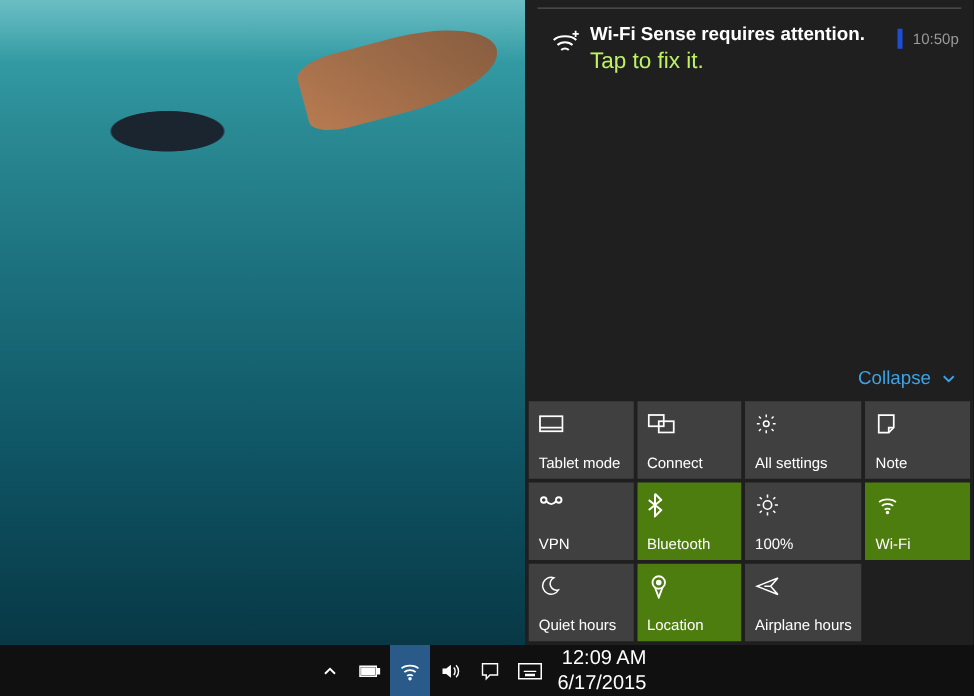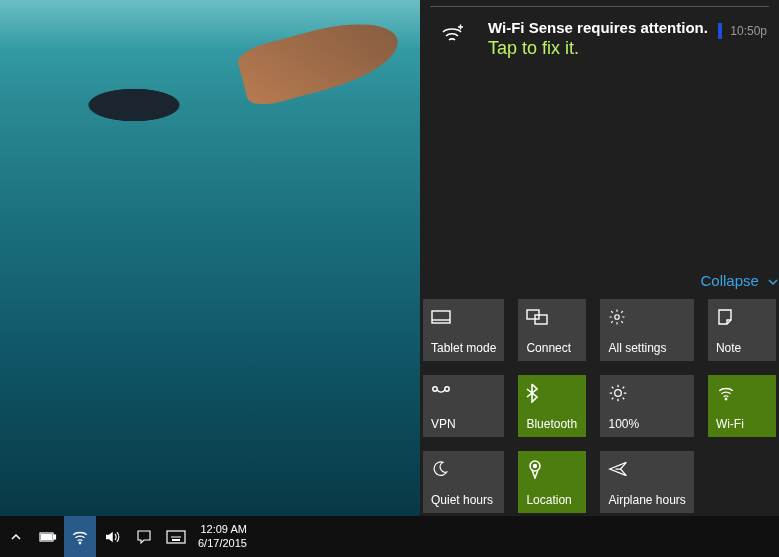--- a/index.html
+++ b/index.html
@@ -43,60 +43,60 @@
   }
   .notif {
     display: flex; align-items: flex-start;
     padding: 12px 12px 10px 12px;
     position: relative;
   }
   .notif-icon {
     width: 40px; display: flex; justify-content: center; align-items: flex-start;
     padding-top: 4px;
   }
-  .notif-body { flex: 1; padding-right: 8px; margin-left: 16px; }
+  .notif-body { flex: 1; padding-right: 8px; }
   .notif-title { font-size: 15px; font-weight: 600; color: #fff; }
   .notif-sub { font-size: 18px; color: #bef264; margin-top: 2px; }
   .notif-time {
     font-size: 12px; color: #9a9a9a;
     padding-left: 8px; border-left: 4px solid #1d4ed8;
     align-self: flex-start; margin-top: 4px; padding-top:0; height:16px; display:flex; align-items:center;
   }
   .collapse-row {
-    text-align: right; padding: 8px 0 10px 0;
+    text-align: right; padding: 8px 14px 10px 0;
     color: #3ca4e6; font-size: 15px; cursor: pointer; margin-top: 31px;
   }
   .collapse-row svg { vertical-align: middle; margin-left:4px; }
   
   .qa-grid {
     display: grid;
     grid-template-columns: repeat(4, 1fr);
     grid-template-rows: repeat(3, 62px);
-    gap: 14px;
+    gap: 3px;
     padding: 0 3px 3px 3px;
   }
   .qa {
     background: #404040;
     color: #fff;
     position: relative;
     padding: 6px 8px;
     cursor: pointer;
     font-size: 12px;
     display: flex; flex-direction: column;
   }
   .qa.on { background: #4d7c0f; }
   .qa.disabled { color: #777; cursor: default; }
   .qa .qa-icon { height: 24px; display:flex; align-items:center;}
   .qa .qa-label { margin-top: auto; white-space: nowrap; }
   
   .taskbar {
     position: absolute; left: 0; bottom: 0; width: 779px; height: 41px;
     background: #101010;
-    display: flex; align-items: center; justify-content: flex-start;
-    color: #fff; font-size: 11px;
+    display: flex; align-items: center; justify-content: center;
+    color: #fff; font-size: 16px;
     padding-right: 8px;
   }
   .tray { display: flex; align-items: center; gap: 0; height:100%;}
   .tray-item {
     width: 32px; height: 100%; display: flex; align-items: center; justify-content: center;
     cursor: pointer;
   }
   .tray-item.active { background: #2a5a8a; }
   .clock { text-align: right; line-height: 1.25; padding: 0 6px; cursor:pointer;}
   svg { display:block; }

